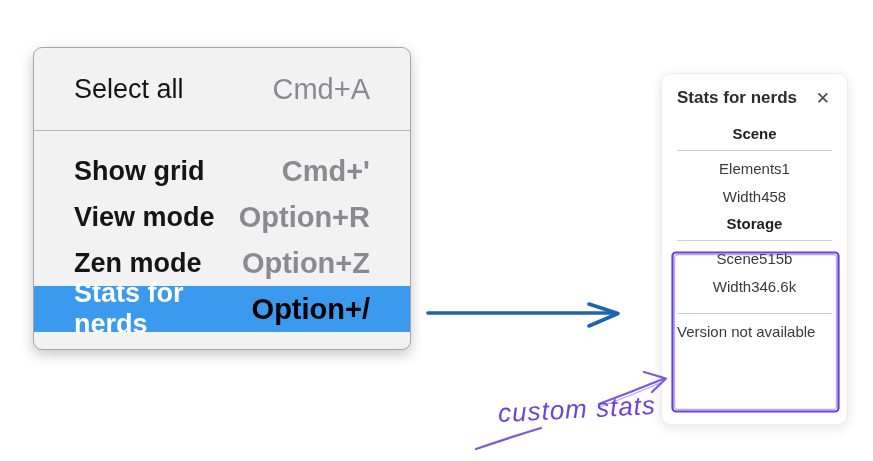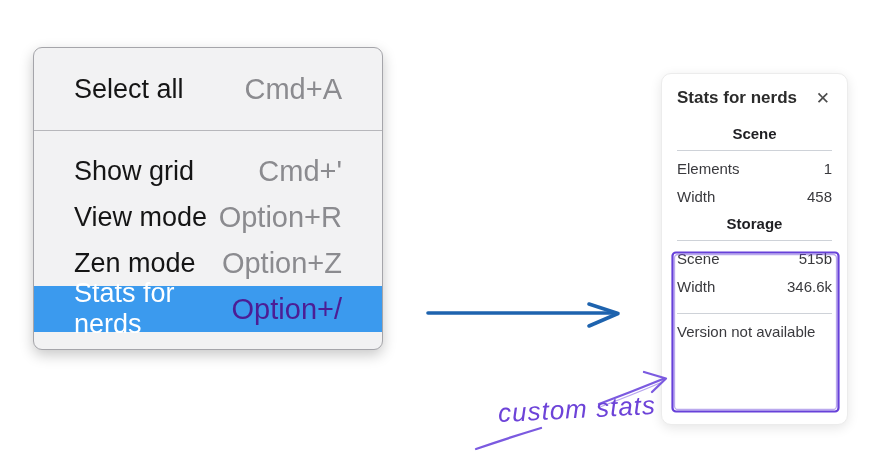--- a/index.html
+++ b/index.html
@@ -5,41 +5,41 @@
   html,body{margin:0;padding:0;background:#ffffff;}
   body{
     position:relative;
     width:873px;height:461px;
     overflow:hidden;
     font-family:"Liberation Sans", sans-serif;
   }
 
   
   .menu{
-    position:absolute;left:33px;top:47px;width:350px;
+    position:absolute;left:33px;top:47px;width:378px;
     box-sizing:border-box;
     background:#f2f2f3;
     border:1px solid #a5a5aa;
     border-radius:9px;
     box-shadow:0 5px 14px rgba(0,0,0,.22);
     overflow:hidden;
   }
   .menu-group-top{padding:18px 0;}
-  .menu-group-bottom{padding:17px 0;}
+  .menu-group-bottom{padding:17px 0;font-weight:bold;}
   .menu-sep{height:1px;background:#b7b7bb;}
   .menu-item{
     height:46px;
     display:flex;align-items:center;justify-content:space-between;
     padding:0 40px;
     font-size:27px;color:#151515;
     cursor:default;
   }
   .menu-item .shortcut{font-size:29px;color:#8b8b8f;}
   .menu-item.highlight{background:#3b9aee;color:#ffffff;}
-  .menu-item.highlight .shortcut{color:#4c1d95;}
+  .menu-item.highlight .shortcut{color:#000000;}
 
   
   .panel{
     position:absolute;left:661px;top:73px;width:187px;height:352px;
     box-sizing:border-box;
     background:#ffffff;
     border:1px solid #ececec;
     border-radius:10px;
     box-shadow:0 3px 12px rgba(0,0,0,.10);
     padding:14px 15px 18px 15px;
@@ -55,21 +55,21 @@
     font-size:17px;color:#4c4c4c;line-height:1;
     cursor:pointer;padding:1px 2px;font-weight:400;
   }
   .sec-heading{
     text-align:center;font-weight:700;font-size:15px;color:#1f1f23;
     margin:5px 0 0 0;line-height:15px;
   }
   .sec-hr{border:none;border-top:1px solid #ced2d8;margin:9px 0 4px 0;}
   .sec-hr.version{margin-top:12px;}
   .stat-row{
-    display:flex;justify-content:space-between;align-items:center;
+    display:flex;justify-content:center;align-items:center;
     line-height:28px;
   }
   .stat-note{line-height:28px;white-space:nowrap;}
 
   
   .overlay{position:absolute;left:0;top:0;width:873px;height:461px;pointer-events:none;}
   .custom-stats-label{
     position:absolute;left:498px;top:394px;
     font-size:26px;font-style:italic;letter-spacing:1px;
     color:#6d43d8;

